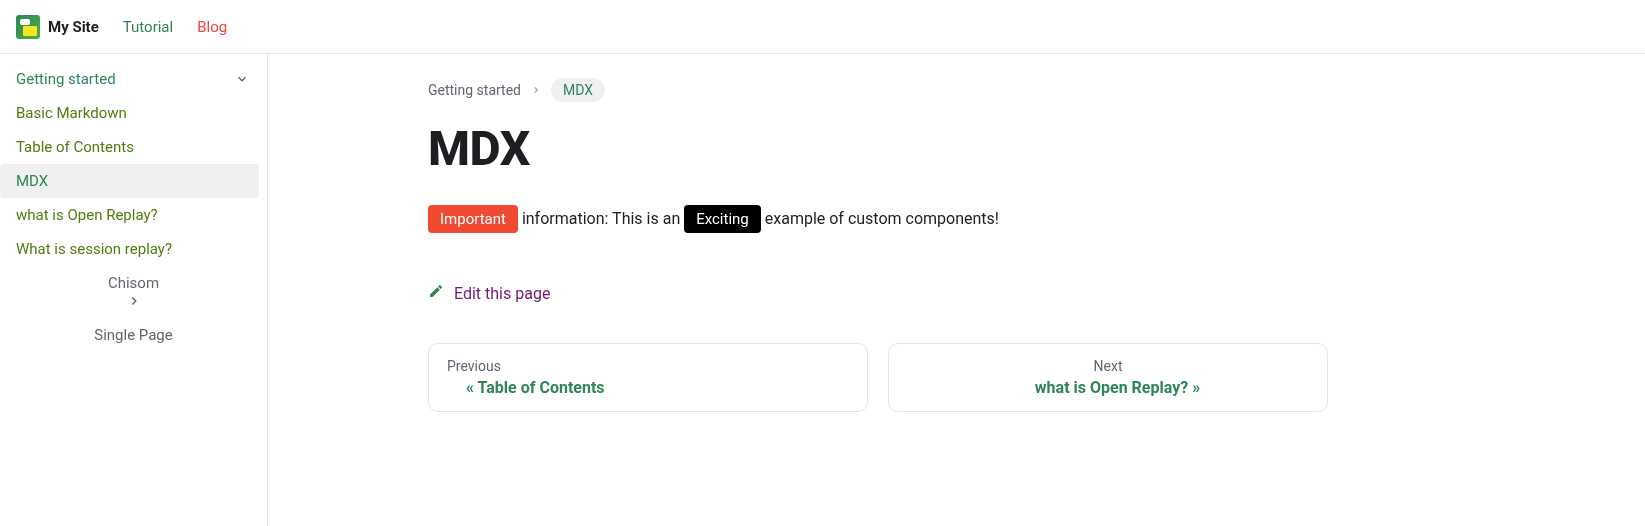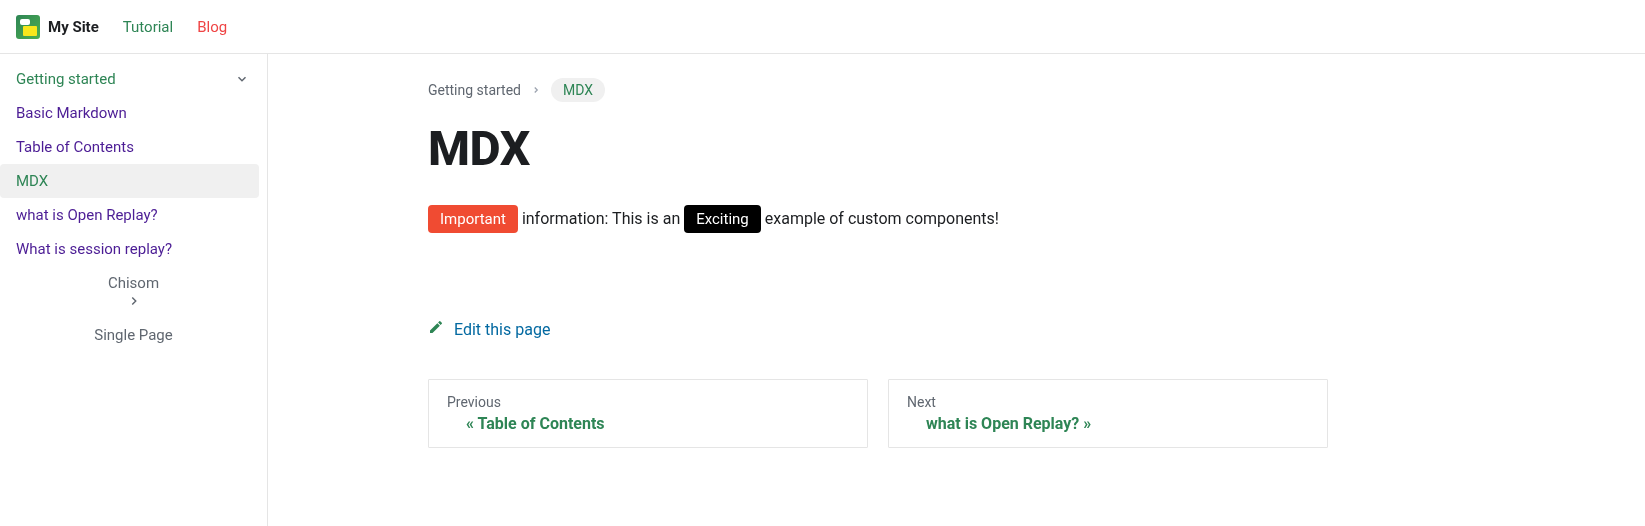--- a/index.html
+++ b/index.html
@@ -25,21 +25,21 @@
     .nav-link { font-size: 15px; color: #ef4444; text-decoration: none; cursor: pointer; }
     .nav-link.active { color: #2e8555; }
 
     .layout { display: flex; }
 
     
     .sidebar { width: 268px; border-right: 1px solid #e5e5e5; padding: 8px 0; min-height: 484px; }
     .sidebar-cat, .sidebar-item { display: flex; align-items: center; justify-content: space-between; padding: 8px 16px; font-size: 15px; cursor: pointer; }
     .sidebar-cat { color: #2e8555; }
     .sidebar-cat.collapsed { color: #606770; flex-direction: column; }
-    .sidebar-item { color: #4c1d95; padding-left: 16px; }
+    .sidebar-item { color: #4d7c0f; padding-left: 16px; }
     .sub .sidebar-item { padding-left: 16px; margin-left: 0; }
     .sub { }
     .sub .sidebar-item { padding: 8px 16px 8px 16px; margin-left: 0; }
     .sidebar .sub .sidebar-item { padding-left: 16px; }
     .sidebar-item.active { background: #f0f0f0; color: #2e8555; border-radius: 4px; margin: 0 8px; padding-left: 8px; }
     .sidebar .sub .sidebar-item { margin-left: 0; }
     .sidebar .sub .sidebar-item:not(.active) { padding-left: 16px; }
     .chev { width: 18px; height: 18px; display: inline-flex; align-items: center; justify-content: center; color: #606770; }
     .chev svg { width: 14px; height: 14px; }
 
@@ -53,28 +53,28 @@
 
     h1 { font-size: 48px; font-weight: 800; margin-bottom: 28px; letter-spacing: -0.5px;}
     .para { font-size: 16px; line-height: 1.6; margin-bottom: 18px; }
     .badge { display: inline-block; padding: 2px 12px; border-radius: 4px; color: #fff; font-size: 15px; }
     .badge.important { background: #f04b32; }
     .badge.exciting { background: #000000; }
     .bold { font-weight: 700; }
     .ital { font-style: italic; }
 
     .edit-row { margin-top: 50px; margin-bottom: 40px; }
-    .edit-link { display: inline-flex; align-items: center; gap: 10px; color: #0369a1; font-size: 16px; cursor: pointer; margin-top: 36px; }
+    .edit-link { display: inline-flex; align-items: center; gap: 10px; color: #701a75; font-size: 16px; cursor: pointer; }
     .edit-link svg { width: 16px; height: 16px; fill: #2e8555; }
 
     .pagenav { display: flex; gap: 20px; }
-    .pagenav .card { flex: 1; border: 1px solid #e5e5e5; border-radius: 1px; padding: 14px 18px; cursor: pointer; }
+    .pagenav .card { flex: 1; border: 1px solid #e5e5e5; border-radius: 10px; padding: 14px 18px; cursor: pointer; }
     .pagenav .label { font-size: 14px; color: #606770; margin-bottom: 4px; }
     .pagenav .title { font-size: 16px; font-weight: 700; color: #2e8555; margin-left: 19px; }
-    .pagenav .right { text-align: left; }
+    .pagenav .right { text-align: center; }
   </style>
 </head>
 <body>
 
 <nav class="navbar">
   <div class="brand">
     <div class="logo"></div>
     <span class="brand-text">My Site</span>
   </div>
   <a class="nav-link active">Tutorial</a>

